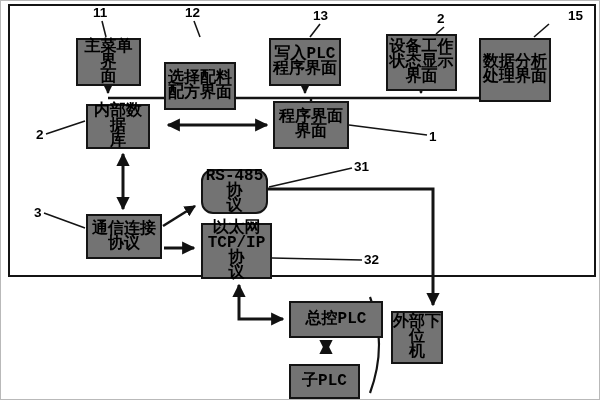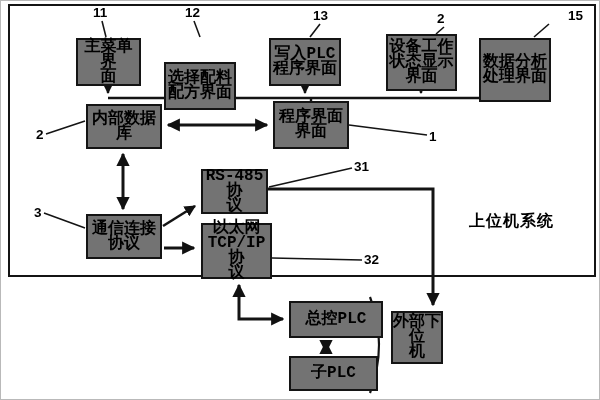--- a/index.html
+++ b/index.html
@@ -75,43 +75,42 @@
   <div class="box" style="left:163px; top:37px; width:72px; height:48px;margin-top:24px;">选择配料
 配方界面</div>
   <div class="box" style="left:268px; top:37px; width:72px; height:48px;">写入PLC
 程序界面</div>
   <div class="box" style="left:385px; top:33px; width:71px; height:57px;">设备工作
 状态显示
 界面</div>
   <div class="box" style="left:478px; top:37px; width:72px; height:64px;">数据分析
 处理界面</div>
 
-  <div class="box" style="left:85px;  top:103px; width:76px; height:45px;">内部数据
+  <div class="box" style="left:85px;  top:103px; width:64px; height:45px;">内部数据
 库</div>
   <div class="box" style="left:272px; top:100px; width:76px; height:48px;">程序界面
 界面</div>
-  <div class="box" style="left:200px; top:168px; width:67px; height:45px;">RS-485协
+  <div class="box" style="left:200px; top:168px; width:67px; height:45px;border-radius:12px;">RS-485协
 议</div>
   <div class="box" style="left:85px;  top:213px; width:76px; height:45px;">通信连接
 协议</div>
   <div class="box" style="left:200px; top:222px; width:71px; height:56px;">以太网
 TCP/IP协
 议</div>
 
   <div class="box" style="left:288px; top:300px; width:94px; height:37px;">总控PLC</div>
-  <div class="box" style="left:288px; top:355px; width:89px; height:35px;">子PLC</div>
+  <div class="box" style="left:288px; top:363px; width:71px; height:35px;">子PLC</div>
   <div class="box" style="left:390px; top:310px; width:52px; height:53px;">外部下位
 机</div>
 
   <span class="num" style="left:92px;  top:4px;">11</span>
   <span class="num" style="left:184px; top:4px;">12</span>
   <span class="num" style="left:312px; top:7px;">13</span>
   <span class="num" style="left:436px; top:10px;">2</span>
   <span class="num" style="left:542px; top:7px;margin-left:25px;">15</span>
   <span class="num" style="left:35px;  top:126px;">2</span>
   <span class="num" style="left:428px; top:128px;">1</span>
   <span class="num" style="left:353px; top:158px;">31</span>
   <span class="num" style="left:33px;  top:204px;">3</span>
   <span class="num" style="left:363px; top:251px;">32</span>
 
-  <span class="syslabel">上位机系统</span>
 
 </div>
 
 </body></html>

